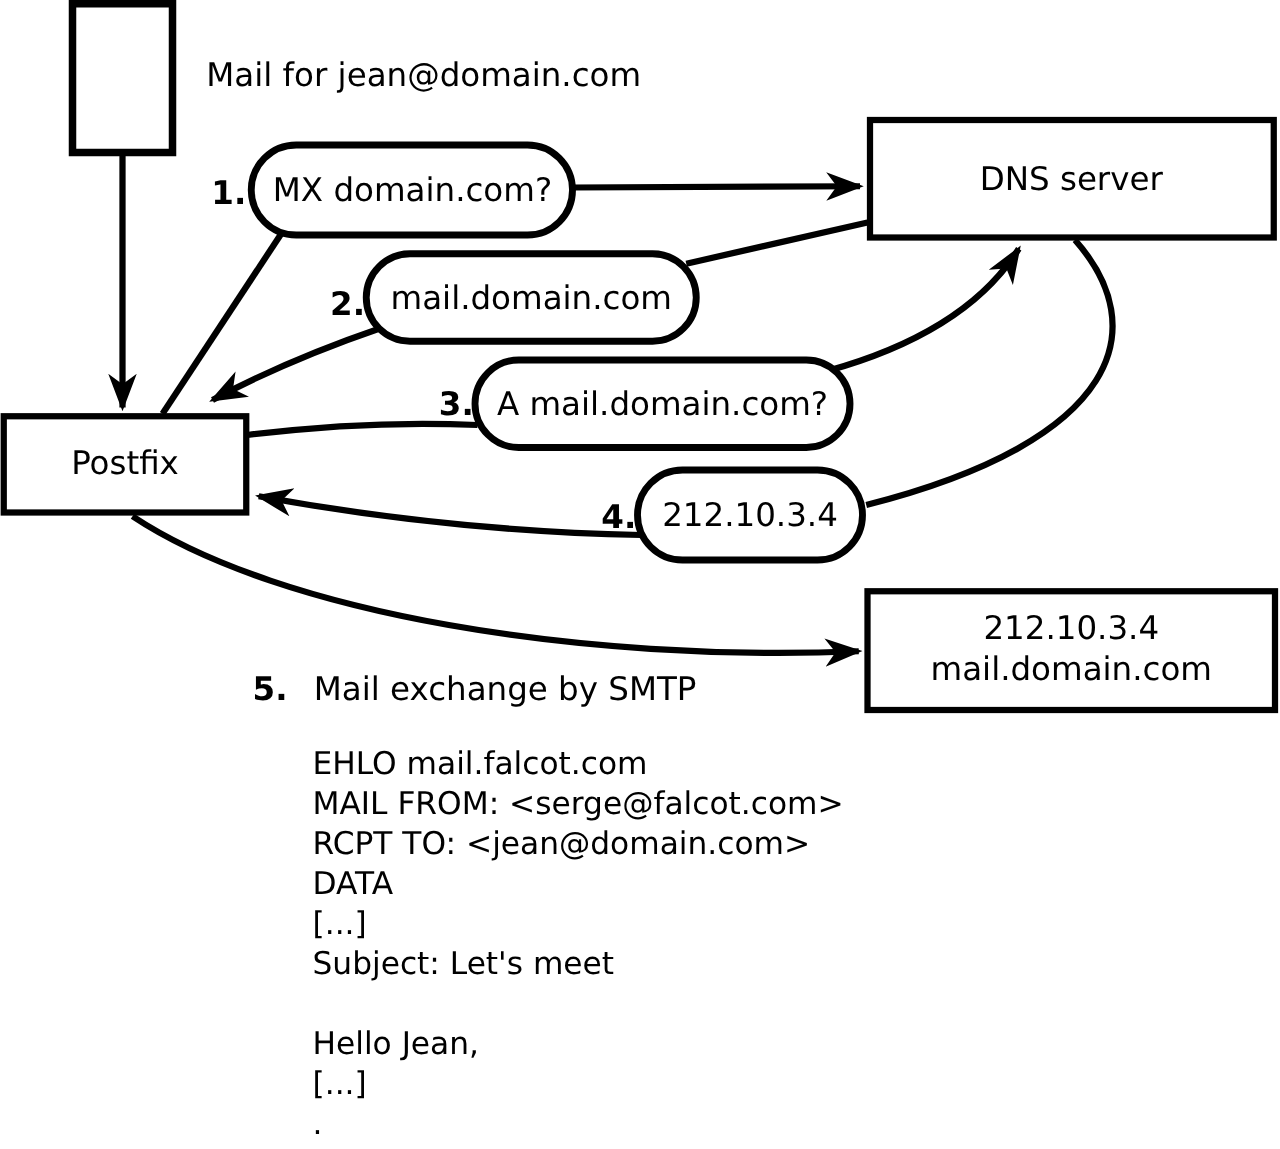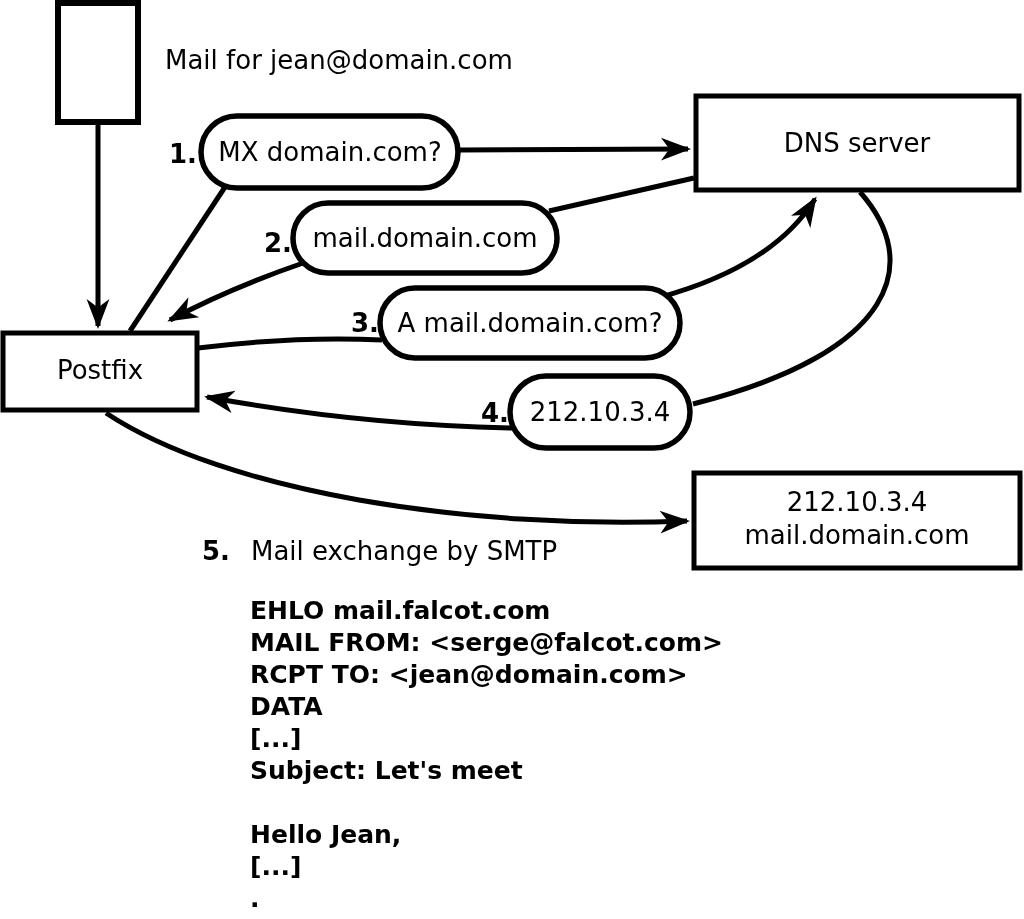--- a/index.html
+++ b/index.html
@@ -47,21 +47,20 @@
   .mid { text-anchor: middle; }
   .end { text-anchor: end; }
   #smtp-session {
     position: absolute;
     left: 250px;
     top: 595px;
     font-size: 25px;
     line-height: 32px;
     white-space: pre;
     color: #000000;
-    font-weight: bold;
   }
 </style>
 </head>
 <body>
 
 <div id="stage">
   <svg width="1024" height="919" viewBox="0 0 1024 919">
     <defs>
       <marker id="ah" viewBox="0 0 10 10" refX="9" refY="5" markerWidth="6" markerHeight="6" orient="auto-start-reverse">
         <path d="M0,1.2 L10,5 L0,8.8 L2.8,5 Z" fill="#000000"></path>

